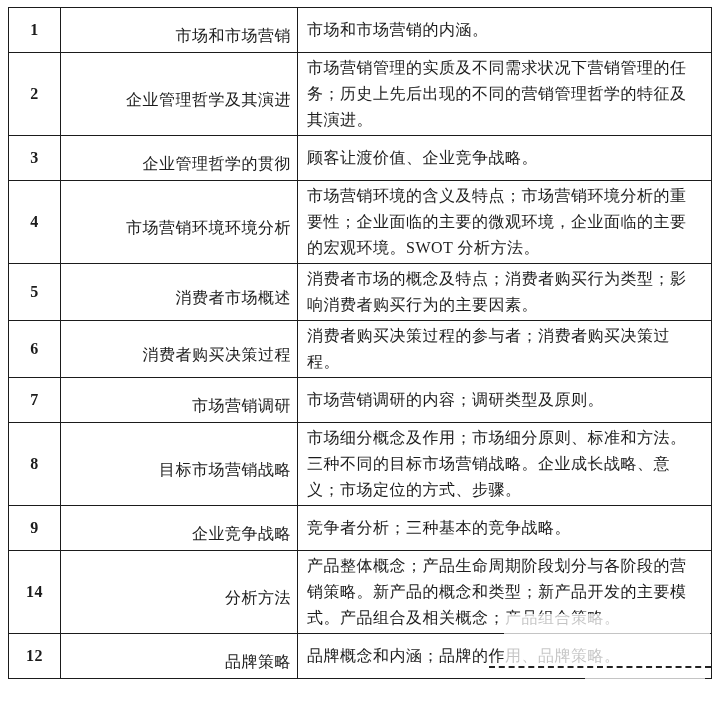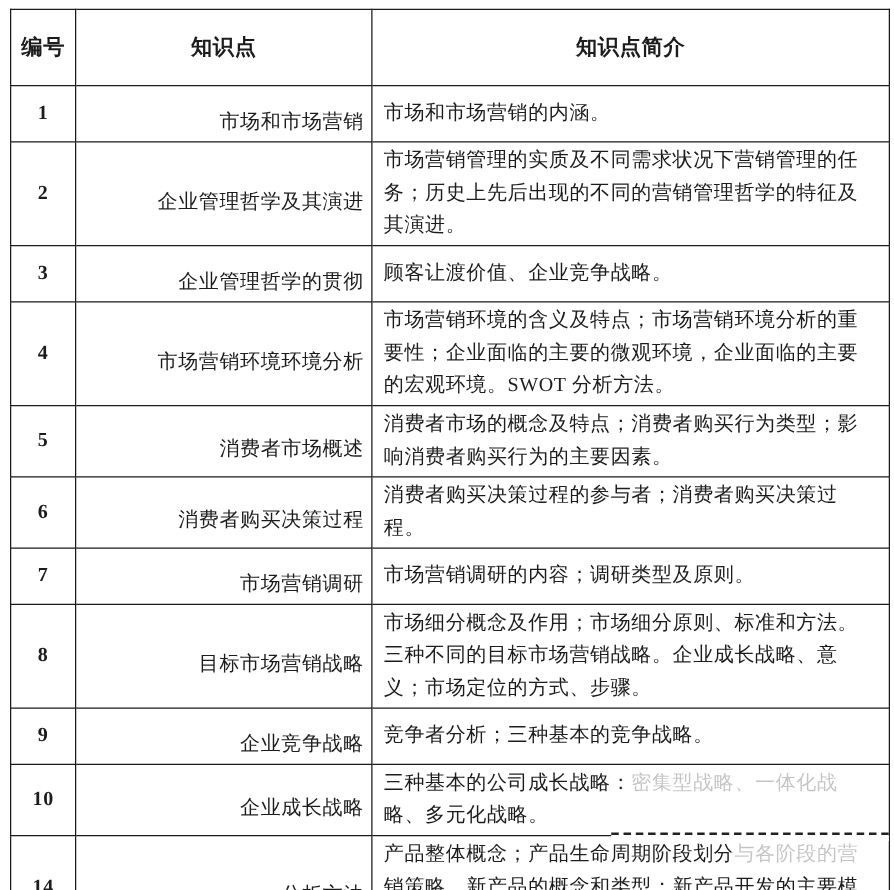--- a/index.html
+++ b/index.html
@@ -83,25 +83,20 @@
 
 <div class="page">
 
   <table class="kp-table">
     <colgroup>
       <col class="col-no">
       <col class="col-point">
       <col class="col-intro">
     </colgroup>
     <tbody>
-      <tr style="height:61px">
-        <th>编号</th>
-        <th>知识点</th>
-        <th>知识点简介</th>
-      </tr>
       <tr style="height:39px">
         <td class="c-no">1</td>
         <td class="c-point">市场和市场营销</td>
         <td class="c-intro">市场和市场营销的内涵。</td>
       </tr>
       <tr style="height:78px">
         <td class="c-no">2</td>
         <td class="c-point">企业管理哲学及其演进</td>
         <td class="c-intro">市场营销管理的实质及不同需求状况下营销管理的任务；历史上先后出现的不同的营销管理哲学的特征及其演进。</td>
       </tr>
@@ -133,25 +128,20 @@
       <tr style="height:79px">
         <td class="c-no">8</td>
         <td class="c-point">目标市场营销战略</td>
         <td class="c-intro">市场细分概念及作用；市场细分原则、标准和方法。三种不同的目标市场营销战略。企业成长战略、意义；市场定位的方式、步骤。</td>
       </tr>
       <tr style="height:37px">
         <td class="c-no">9</td>
         <td class="c-point">企业竞争战略</td>
         <td class="c-intro">竞争者分析；三种基本的竞争战略。</td>
       </tr>
-      <tr style="height:56px">
-        <td class="c-no">10</td>
-        <td class="c-point">企业成长战略</td>
-        <td class="c-intro">三种基本的公司成长战略：密集型战略、一体化战略、多元化战略。</td>
-      </tr>
       <tr style="height:69px">
         <td class="c-no">14</td>
         <td class="c-point">分析方法</td>
         <td class="c-intro">产品整体概念；产品生命周期阶段划分与各阶段的营销策略。新产品的概念和类型；新产品开发的主要模式。产品组合及相关概念；产品组合策略。</td>
       </tr>
       <tr style="height:33px">
         <td class="c-no">12</td>
         <td class="c-point">品牌策略</td>
         <td class="c-intro">品牌概念和内涵；品牌的作用、品牌策略。</td>
       </tr>

